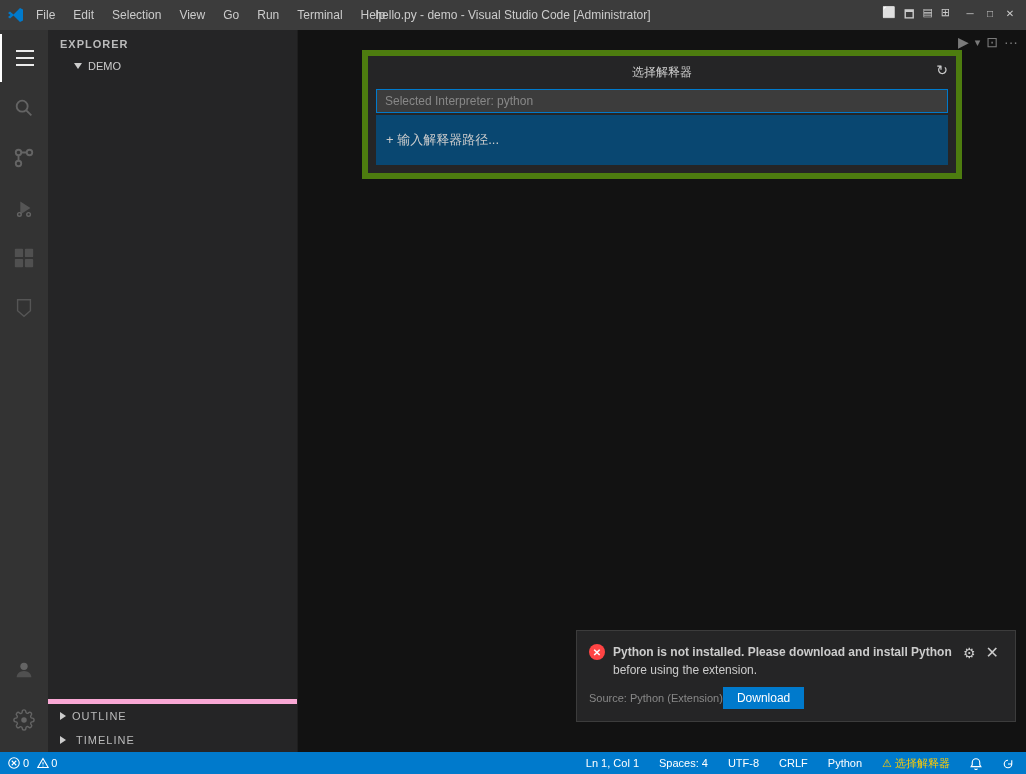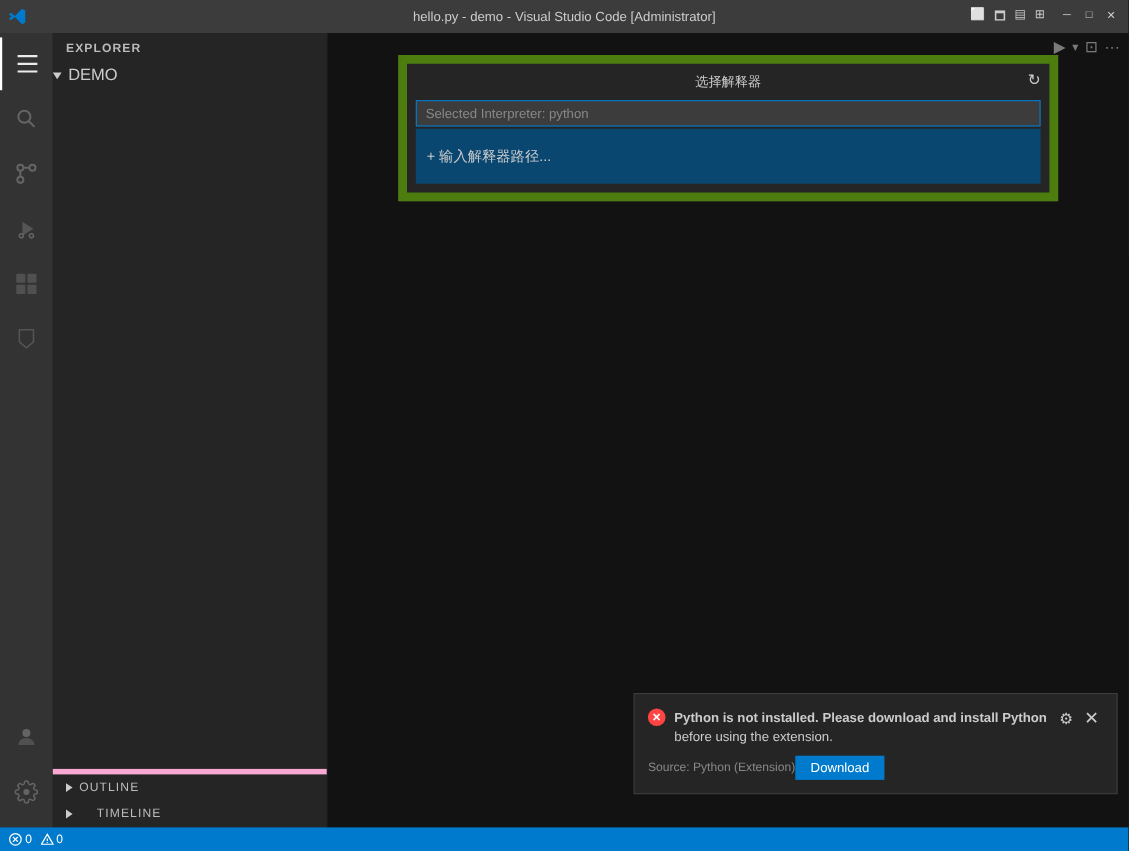--- a/index.html
+++ b/index.html
@@ -106,26 +106,26 @@
     }
     .sidebar-header {
       padding: 8px 12px;
       font-size: 11px;
       font-weight: bold;
       color: #bbb;
       letter-spacing: 1px;
       text-transform: uppercase;
     }
     .sidebar-folder {
-      padding: 2px 0;
+      padding: 2px 26px;
       display: flex;
       align-items: center;
       gap: 4px;
       cursor: pointer;
-      font-size: 15px;
+      font-size: 11px;
       color: #ccc;
       text-align: center;
     }
     .sidebar-file {
       padding: 2px 12px 2px 28px;
       display: flex;
       align-items: center;
       gap: 6px;
       cursor: pointer;
       font-size: 13px;
@@ -154,21 +154,21 @@
       cursor: pointer;
       font-size: 11px;
       color: #bbb;
       text-transform: uppercase;
       letter-spacing: 1px;
     }
     .timeline-header {
       padding: 6px 12px;
       display: flex;
       align-items: center;
-      gap: 20px;
+      gap: 8px;
       cursor: pointer;
       font-size: 11px;
       color: #bbb;
       text-transform: uppercase;
       letter-spacing: 1px;
     }
 
     
     .editor-area {
       flex: 1;
@@ -185,21 +185,21 @@
     }
 
     
     .interpreter-dialog {
       position: absolute;
       top: 20px;
       left: 50%;
       transform: translateX(-50%);
       width: 600px;
       background: #252526;
-      border: 8px solid #4d7c0f;
+      border: 6px solid #4d7c0f;
       z-index: 20;
       padding: 8px;
     }
     .interpreter-dialog-title {
       text-align: center;
       font-size: 12px;
       color: #ccc;
       margin-bottom: 8px;
       position: relative;
       display: flex;
@@ -391,20 +391,30 @@
   </style>
 </head>
 <body>
 
 <div class="title-bar">
 
   <svg width="16" height="16" viewBox="0 0 16 16" style="margin-right:4px">
     <path d="M12 1L5.5 7.5 2 4.5 0 6l2.5 2L0 10l2 1.5 3.5-3L12 15l3-1.5V2.5L12 1z" fill="#007acc"></path>
   </svg>
 
+  <div class="title-bar-menus">
+    <span class="title-bar-menu-item">File</span>
+    <span class="title-bar-menu-item">Edit</span>
+    <span class="title-bar-menu-item">Selection</span>
+    <span class="title-bar-menu-item">View</span>
+    <span class="title-bar-menu-item">Go</span>
+    <span class="title-bar-menu-item">Run</span>
+    <span class="title-bar-menu-item">Terminal</span>
+    <span class="title-bar-menu-item">Help</span>
+  </div>
 
   <span class="title-bar-title">hello.py - demo - Visual Studio Code [Administrator]</span>
 
   <div class="title-bar-controls">
     <span style="font-size:11px;color:#ccc;margin-right:4px;cursor:pointer">⬜</span>
     <span style="font-size:11px;color:#ccc;margin-right:4px;cursor:pointer">🗖</span>
     <span style="font-size:11px;color:#ccc;margin-right:4px;cursor:pointer">▤</span>
     <span style="font-size:11px;color:#ccc;margin-right:8px;cursor:pointer">⊞</span>
     <span class="title-bar-control">─</span>
     <span class="title-bar-control">□</span>
@@ -549,13 +559,31 @@
     </span>
     <span class="status-warning">
       <svg width="12" height="12" viewBox="0 0 16 16">
           <path d="M8 2L1 14h14L8 2z" fill="none" stroke="#fff" stroke-width="1.5"></path>
           <line x1="8" y1="7" x2="8" y2="10" stroke="#fff" stroke-width="1.5"></line>
           <circle cx="8" cy="12" r="0.8" fill="#fff"></circle>
         </svg>
       <span>0</span>
     </span>
   </div>
+  <div class="status-bar-right">
+    <span class="status-item">Ln 1, Col 1</span>
+    <span class="status-item">Spaces: 4</span>
+    <span class="status-item">UTF-8</span>
+    <span class="status-item">CRLF</span>
+    <span class="status-item">Python</span>
+    <span class="status-select-interp status-item">⚠ 选择解释器</span>
+    <span class="status-item">
+      <svg width="12" height="12" viewBox="0 0 16 16">
+          <path d="M8 1a5 5 0 0 0-5 5v3l-1.5 2.5h13L13 9V6a5 5 0 0 0-5-5zM6.5 14a1.5 1.5 0 0 0 3 0" fill="none" stroke="#fff" stroke-width="1.5"></path>
+        </svg>
+    </span>
+    <span class="status-item">
+      <svg width="12" height="12" viewBox="0 0 16 16">
+          <path d="M13 8A5 5 0 1 1 8 3M13 3v5h-5" fill="none" stroke="#fff" stroke-width="1.5"></path>
+        </svg>
+    </span>
+  </div>
 </div>
 
 </body></html>

